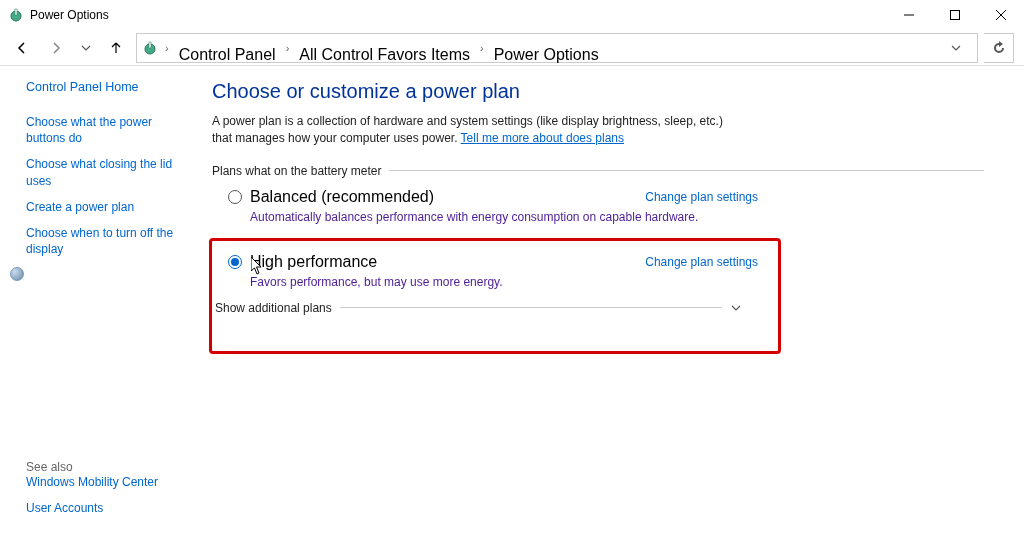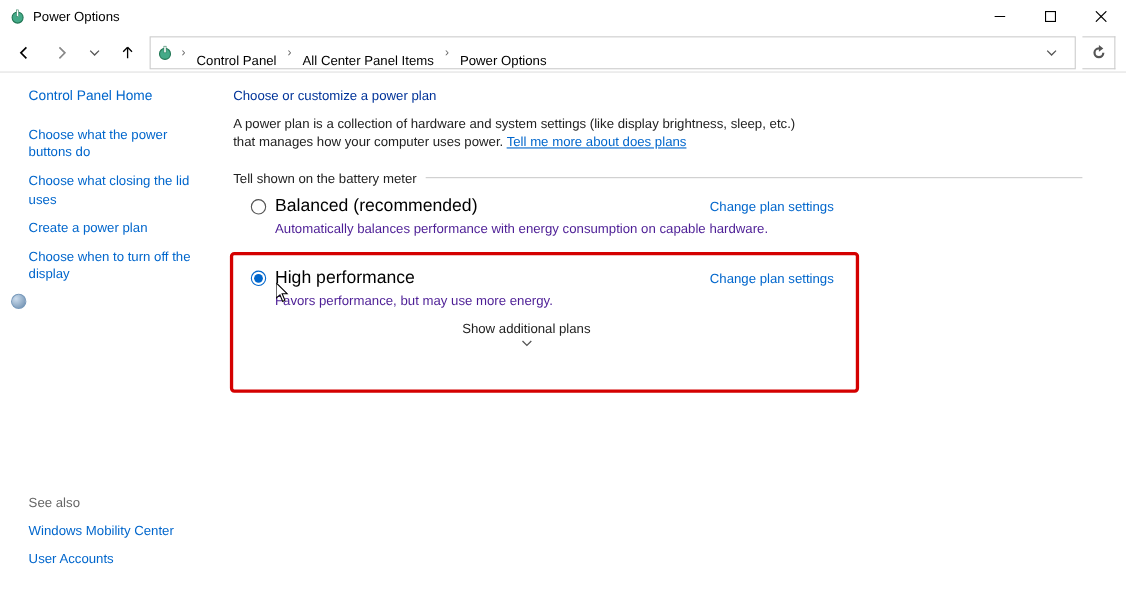--- a/index.html
+++ b/index.html
@@ -14,58 +14,58 @@
   .win-btn { width: 46px; height: 30px; display: flex; align-items: center; justify-content: center; font-size: 10px; cursor: default; }
 
   
   .navrow { height: 36px; display: flex; align-items: center; padding: 0 10px 0 8px; gap: 6px; border-bottom: 1px solid #e0e0e0;}
   .nav-arrow { width: 28px; height: 28px; display:flex; align-items:center; justify-content:center; color:#555; }
   .nav-arrow.enabled { color:#000; }
   .nav-small { width: 20px; height:28px; display:flex; align-items:center; justify-content:center; color:#555; }
   .addressbar { flex: 1; height: 30px; border: 1px solid #ccc; display: flex; align-items: center; padding: 0 4px; gap: 4px; min-width: 0; }
   .addr-icon { width: 18px; height: 18px; display:flex; align-items:center; justify-content:center; }
   .addr-sep { color: #666; font-size: 11px; padding: 0 2px;}
-  .addr-crumb { font-size: 12px; padding: 2px 4px; white-space: nowrap; margin-top: 14px;}
+  .addr-crumb { font-size: 16px; padding: 2px 4px; white-space: nowrap; margin-top: 14px;}
   .addr-spacer { flex:1; }
   .addr-dd { width: 22px; text-align:center; color:#555; }
   .refresh-btn { width: 30px; height: 30px; border:1px solid #ccc; border-left:none; display:flex; align-items:center; justify-content:center; }
   .searchbox { width: 200px; height: 30px; border: 1px solid #ccc; margin-left: 6px; display:flex; align-items:center; padding: 0 8px; color:#777; }
   .searchbox input { border:none; outline:none; flex:1; font-size:12px; }
   .searchbox .sicon { color:#555; }
 
   
   .body { display:flex; height: calc(550px - 30px - 36px); }
   .sidebar { width: 198px; padding: 14px 10px 24px 26px; display:flex; flex-direction:column; }
   .cp-home { color:#0066cc; font-size:12.5px; margin-bottom: 20px; }
   .side-link { color:#0066cc; font-size:12px; margin-bottom: 10px; line-height:1.35; cursor:pointer; }
   .side-link.with-icon { display:flex; gap:6px; margin-left:-16px;}
   .side-icon { width:14px; height:14px; flex-shrink:0; border-radius:50%; background: radial-gradient(circle at 30% 30%, #ccddee, #6688aa); border:1px solid #7799bb;}
   .side-flex { flex:1; }
-  .see-also-h { color:#666; font-size:12px; margin-bottom:10px; }
+  .see-also-h { color:#666; font-size:12px; margin-bottom:0; }
 
   .main { flex:1; padding: 14px 40px 14px 14px; overflow:auto; }
-  .main-h1 { color:#003399; font-size:12px; font-weight:400; margin-bottom:10px; }
+  .main-h1 { color:#003399; font-size:20px; font-weight:400; margin-bottom:10px; }
   .main-desc { font-size:12px; color:#222; line-height:1.45; max-width:520px; margin-bottom: 16px;}
   .main-desc a { color:#0066cc; text-decoration:underline; }
 
   .section-label { font-size:12px; color:#222; display:flex; align-items:center; margin-bottom:10px; }
   .section-label .line { flex:1; height:1px; background:#ccc; margin-left:8px; }
 
   .plan-block { padding-left: 16px; margin-bottom: 14px;}
   .plan-row { display:flex; align-items:flex-start; gap:8px; }
   .plan-radio { width:14px; height:14px; border:1px solid #555; border-radius:50%; margin-top:2px; position:relative; flex-shrink:0;}
   .plan-radio.checked { border-color:#0066cc; }
   .plan-radio.checked::after { content:""; position:absolute; inset:2px; border-radius:50%; background:#0066cc; }
   .plan-title { font-size:16px; }
   .plan-link { margin-left:auto; color:#0066cc; font-size:12px; cursor:pointer;}
   .plan-desc { font-size:12px; color:#4c1d95; padding-left:22px; margin-top:4px; max-width:500px;}
   .plan-top { display:flex; align-items:center; width: 530px; }
 
   .highlight-box { border: 3px solid #d40000; border-radius:4px; padding: 12px 14px 36px 0px; margin-left: -3px; width: 572px; margin-top: 4px;}
-  .show-add { display:flex; align-items:center; width:530px; padding-left:3px; margin-top:12px;flex-direction:column;}
+  .show-add { display:flex; align-items:center; width:530px; padding-left:3px; margin-top:12px;}
   .show-add .line { flex:1; height:1px; background:#ccc; margin: 0 8px;}
   .show-add-label { font-size:12px; color:#222; }
   .expand-ic { color:#555; }
 
   .cursor { position:absolute; left: 251px; top: 257px; width:12px; height:16px; pointer-events:none; }
 
   svg { display:block; }
 </style>
 </head>
 <body>
@@ -125,21 +125,21 @@
   <div class="addressbar">
     <span class="addr-icon">
         <svg width="16" height="16" viewBox="0 0 16 16">
           <circle cx="8" cy="9" r="5" fill="#4a8" stroke="#275" stroke-width="1"></circle>
           <rect x="7" y="2" width="2" height="6" fill="#fff" stroke="#275" stroke-width="0.5"></rect>
         </svg>
       </span>
     <span class="addr-sep">›</span>
     <span class="addr-crumb">Control Panel</span>
     <span class="addr-sep">›</span>
-    <span class="addr-crumb">All Center Panel Items</span>
+    <span class="addr-crumb">All Control Favors Items</span>
     <span class="addr-sep">›</span>
     <span class="addr-crumb">Power Options</span>
     <span class="addr-spacer"></span>
     <span class="addr-dd">
         <svg width="10" height="10" viewBox="0 0 10 10">
           <path d="M1 3 L5 7 L9 3" fill="none" stroke="#555" stroke-width="1.2"></path>
         </svg>
       </span>
   </div>
   <div class="refresh-btn">
@@ -167,21 +167,21 @@
     <div class="side-link">User Accounts</div>
   </div>
 
   <div class="main">
     <h1 class="main-h1">Choose or customize a power plan</h1>
     <p class="main-desc">
       <span>A power plan is a collection of hardware and system settings (like display brightness, sleep, etc.) that manages how your computer uses power. </span><a href="#">Tell me more about does plans</a>
     </p>
 
     <div class="section-label">
-      <span>Tell shown on the battery meter</span>
+      <span>Plans what on the battery meter</span>
       <span class="line"></span>
     </div>
 
     <div class="plan-block">
       <div class="plan-top">
         <div class="plan-row">
           <span class="plan-radio"></span>
           <span class="plan-title">Balanced (recommended)</span>
         </div>
         <a class="plan-link">Change plan settings</a>

